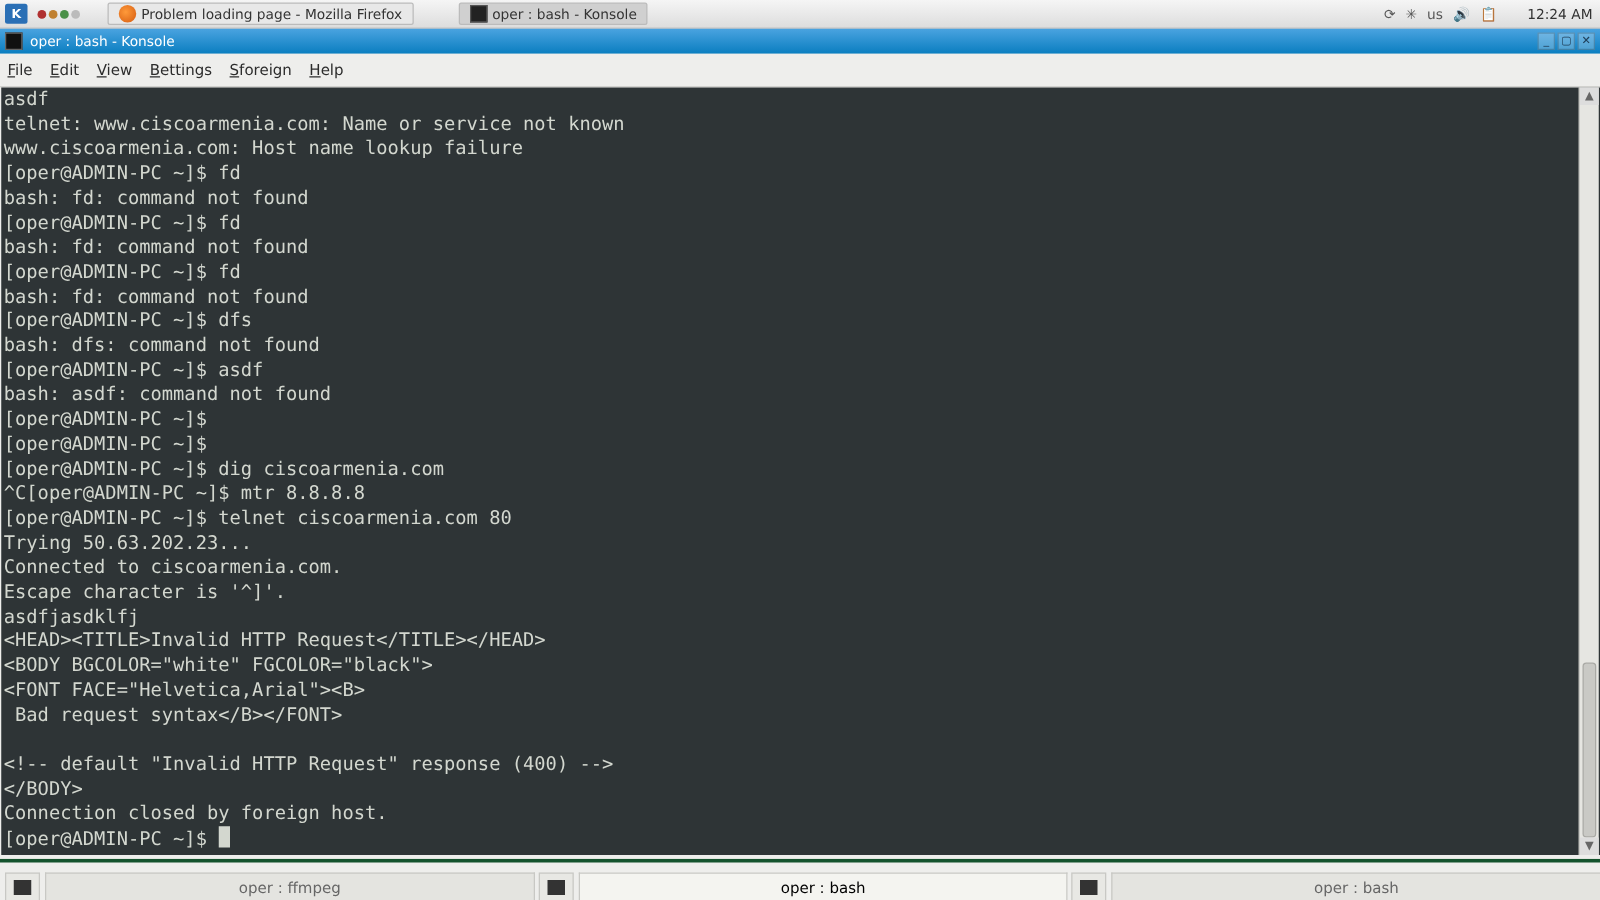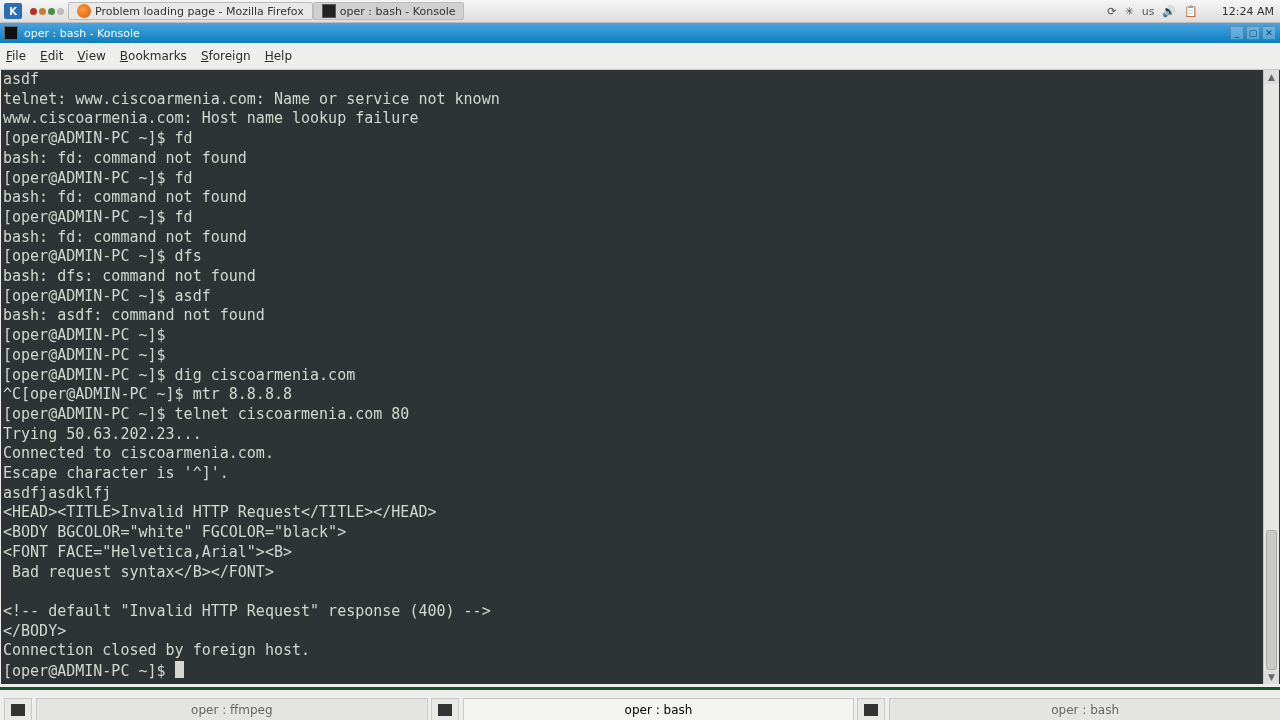--- a/index.html
+++ b/index.html
@@ -6,21 +6,21 @@
 html, body { width: 1280px; height: 720px; overflow: hidden; font-family: "DejaVu Sans", sans-serif; background: #e8e8e8; }
 
 
 .top-panel { height: 23px; background: linear-gradient(#f5f5f5,#ddd); display: flex; align-items: center; font-size: 11px; color: #333; border-bottom: 1px solid #bbb; }
 .top-panel .kmenu { width: 18px; height: 16px; background: #2a6fb5; color: #fff; font-weight: bold; font-size: 10px; display: flex; align-items: center; justify-content: center; border-radius: 2px; margin: 0 4px; }
 .pager { display: flex; gap: 2px; margin: 0 4px; }
 .pager .pg { width: 7px; height: 7px; border-radius: 50%; background: #bbb; }
 .pager .pg.a { background: #b03030; }
 .pager .pg.b { background: #c08030; }
 .pager .pg.c { background: #4a9048; }
-.taskbtn { display: flex; align-items: center; gap: 4px; padding: 1px 8px; background: #e8e8e8; border: 1px solid #bbb; border-radius: 2px; margin: 0 0; height: 18px; }
+.taskbtn { display: flex; align-items: center; gap: 4px; padding: 1px 8px; background: #e8e8e8; border: 1px solid #bbb; border-radius: 2px; margin: 0 18px; height: 18px; }
 .taskbtn.active { background: #d0d0d0; }
 .ff-ico { width: 14px; height: 14px; border-radius: 50%; background: radial-gradient(circle at 40% 40%, #ff9a3a, #d45a10); }
 .kon-ico { width: 14px; height: 14px; background: #222; border: 1px solid #555; }
 .spacer { flex: 1; }
 .tray { display: flex; align-items: center; gap: 8px; padding: 0 6px; color: #555; }
 .tray .clk { font-size: 11px; color: #333; margin-left: 16px; }
 
 
 .titlebar { height: 20px; background: linear-gradient(#4aa3e0,#0a7ec0); display: flex; align-items: center; font-size: 11px; color: #fff; padding: 0 4px; }
 .titlebar .app-ico { width: 14px; height: 14px; background: #111; border: 1px solid #666; margin-right: 6px; }
@@ -86,21 +86,21 @@
     <div class="winbtn">_</div>
     <div class="winbtn">▢</div>
     <div class="winbtn">✕</div>
   </div>
 </div>
 
 <div class="menubar">
   <span><u>F</u><span>ile</span></span>
   <span><u>E</u><span>dit</span></span>
   <span><u>V</u><span>iew</span></span>
-  <span><u>B</u><span>ookmarks</span></span>
+  <span><u>B</u><span>ettings</span></span>
   <span><u>S</u><span>foreign</span></span>
   <span><u>H</u><span>elp</span></span>
 </div>
 
 <div class="termwrap">
   <div class="term" id="term">asdf
 telnet: www.ciscoarmenia.com: Name or service not known
 www.ciscoarmenia.com: Host name lookup failure
 [oper@ADMIN-PC ~]$ fd
 bash: fd: command not found

